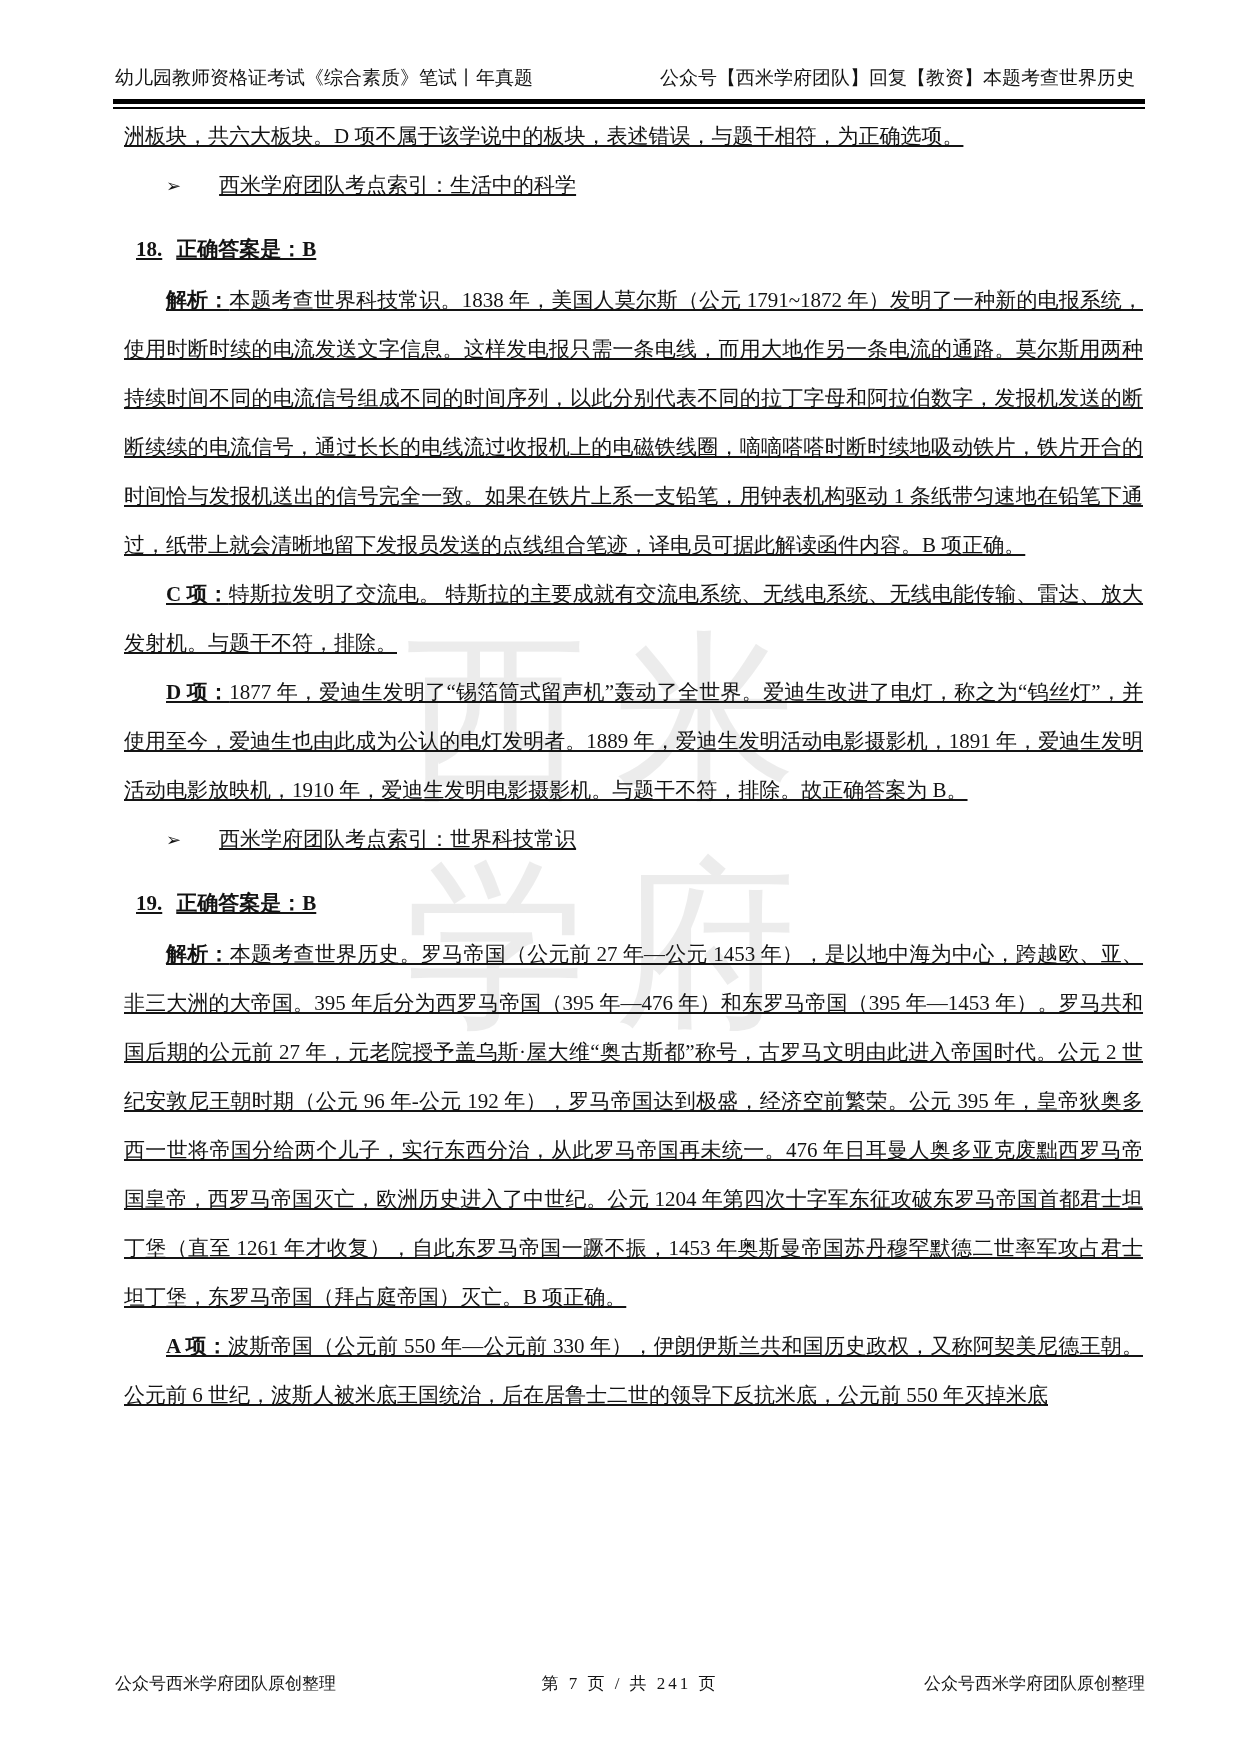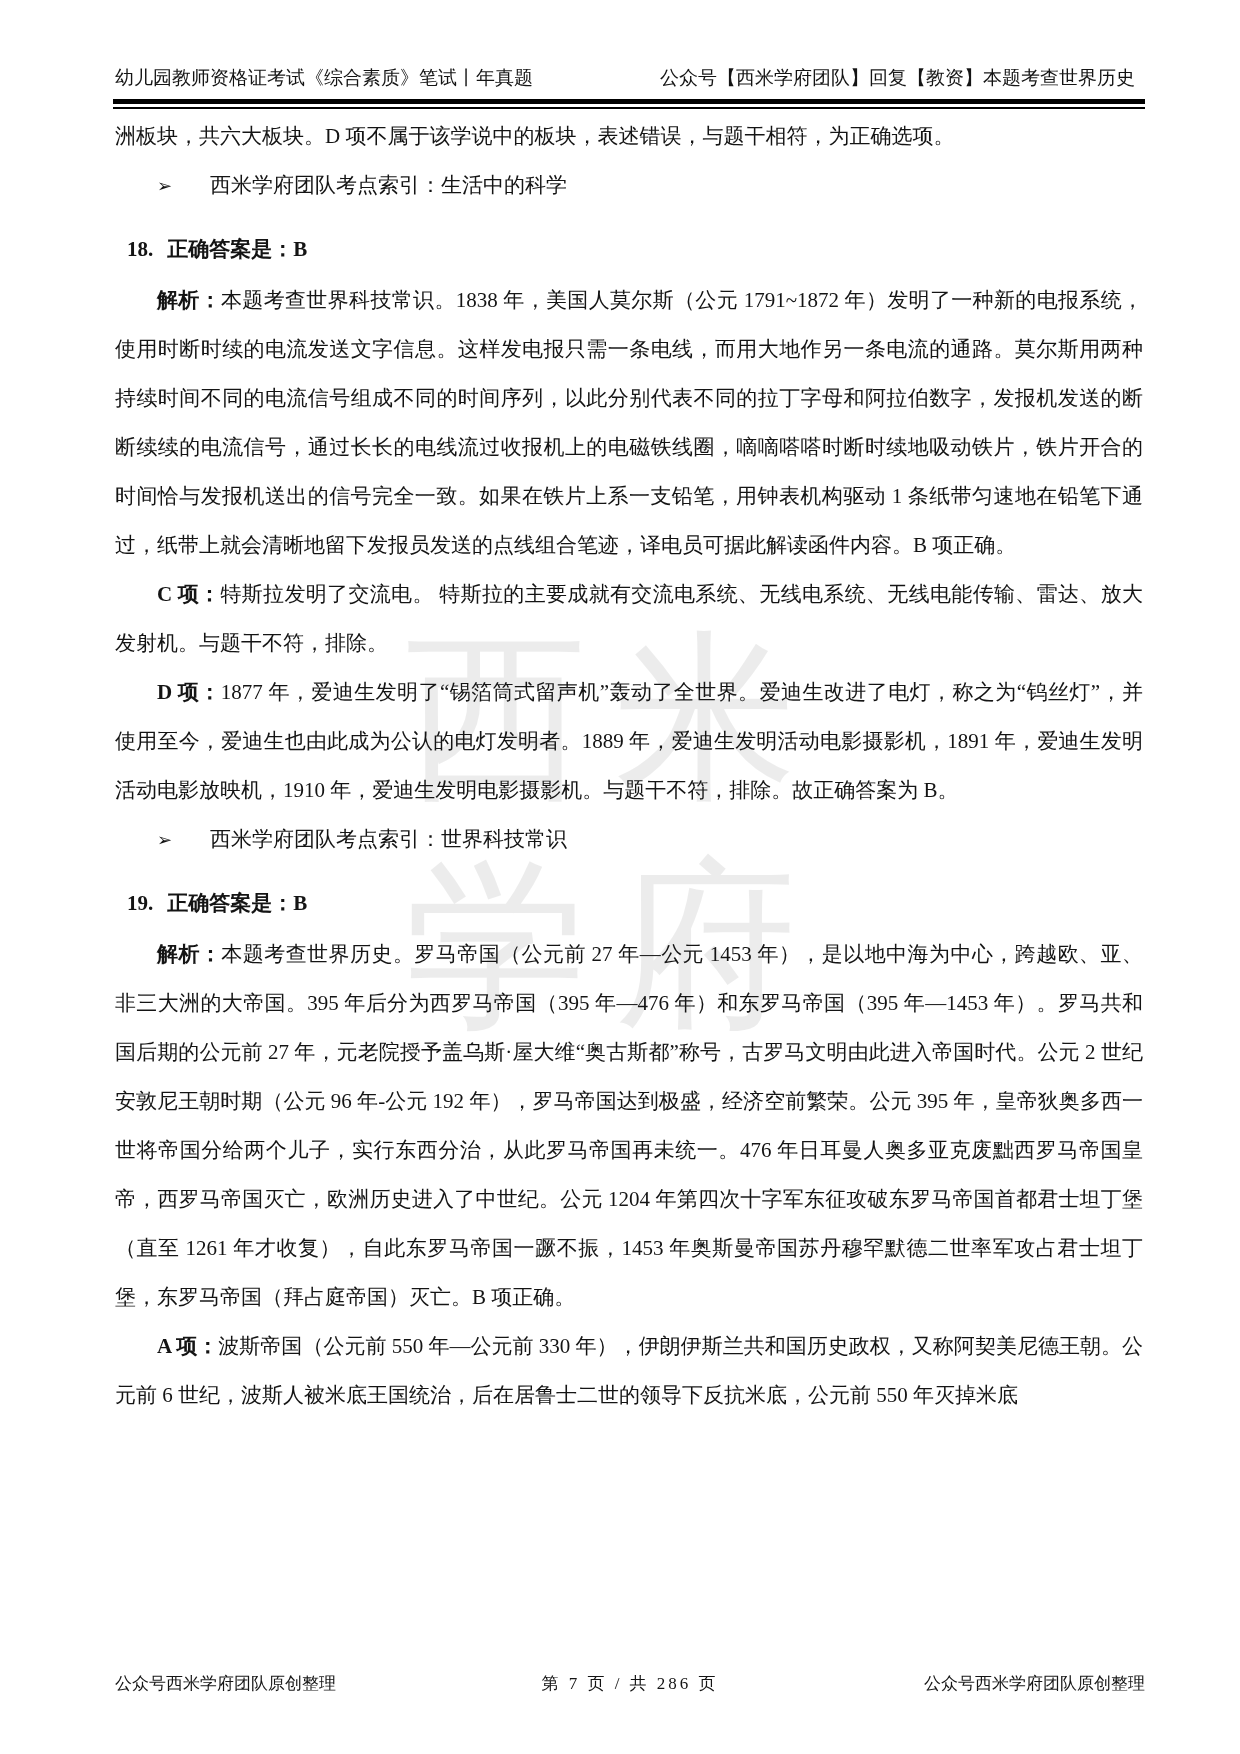--- a/index.html
+++ b/index.html
@@ -42,23 +42,24 @@
     top:99px; left:113px; right:95px;
     height:3px;
     border-top:5px solid #000;
     border-bottom:2px solid #000;
     z-index:2;
   }
 
   
   .content {
     position:absolute;
-    top:112px; left:115px; right:97px;
+    top:112px; left:124px; right:97px;
     z-index:1;
     font-size:21px;
+    text-decoration:underline;
   }
   .content p { margin:0; }
   .para {
     text-align:justify;
     text-align-last:left;
     line-height:49px;
   }
   .para.indent { text-indent:42px; }
   .para .lead { font-weight:bold; }
   .bullet {
@@ -112,17 +113,17 @@
       <p class="para indent"><span class="lead">C 项：</span>特斯拉发明了交流电。 特斯拉的主要成就有交流电系统、无线电系统、无线电能传输、雷达、放大发射机。与题干不符，排除。</p>
       <p class="para indent"><span class="lead">D 项：</span>1877 年，爱迪生发明了“锡箔筒式留声机”轰动了全世界。爱迪生改进了电灯，称之为“钨丝灯”，并使用至今，爱迪生也由此成为公认的电灯发明者。1889 年，爱迪生发明活动电影摄影机，1891 年，爱迪生发明活动电影放映机，1910 年，爱迪生发明电影摄影机。与题干不符，排除。故正确答案为 B。</p>
       <p class="bullet"><span class="arrow">➢</span>西米学府团队考点索引：世界科技常识</p>
       <p class="heading"><span class="num">19.</span>正确答案是：B</p>
       <p class="para indent"><span class="lead">解析：</span>本题考查世界历史。罗马帝国（公元前 27 年—公元 1453 年），是以地中海为中心，跨越欧、亚、非三大洲的大帝国。395 年后分为西罗马帝国（395 年—476 年）和东罗马帝国（395 年—1453 年）。罗马共和国后期的公元前 27 年，元老院授予盖乌斯·屋大维“奥古斯都”称号，古罗马文明由此进入帝国时代。公元 2 世纪安敦尼王朝时期（公元 96 年-公元 192 年），罗马帝国达到极盛，经济空前繁荣。公元 395 年，皇帝狄奥多西一世将帝国分给两个儿子，实行东西分治，从此罗马帝国再未统一。476 年日耳曼人奥多亚克废黜西罗马帝国皇帝，西罗马帝国灭亡，欧洲历史进入了中世纪。公元 1204 年第四次十字军东征攻破东罗马帝国首都君士坦丁堡（直至 1261 年才收复），自此东罗马帝国一蹶不振，1453 年奥斯曼帝国苏丹穆罕默德二世率军攻占君士坦丁堡，东罗马帝国（拜占庭帝国）灭亡。B 项正确。</p>
       <p class="para indent"><span class="lead">A 项：</span>波斯帝国（公元前 550 年—公元前 330 年），伊朗伊斯兰共和国历史政权，又称阿契美尼德王朝。公元前 6 世纪，波斯人被米底王国统治，后在居鲁士二世的领导下反抗米底，公元前 550 年灭掉米底</p>
     </div>
 
   <div class="doc-footer">
     <span class="f-left">公众号西米学府团队原创整理</span>
-    <span class="f-center">第 7 页 / 共 286 页</span>
+    <span class="f-center">第 7 页 / 共 241 页</span>
     <span class="f-right">公众号西米学府团队原创整理</span>
   </div>
 
 </div>
 
 </body></html>

